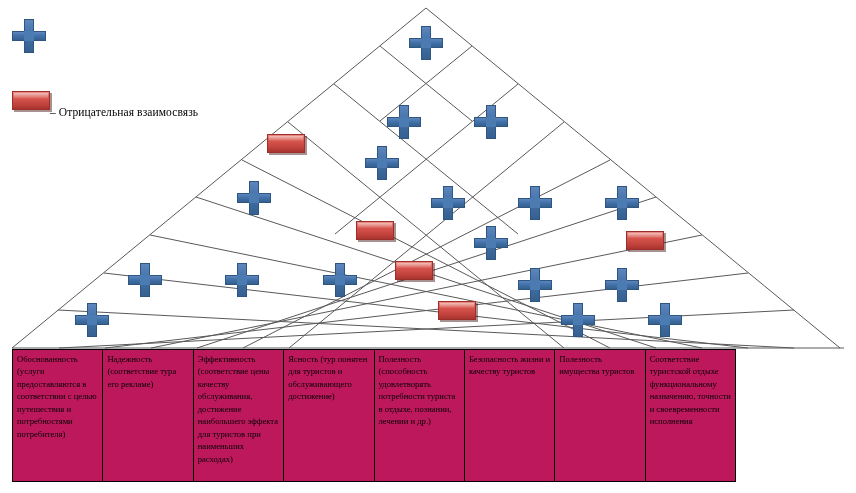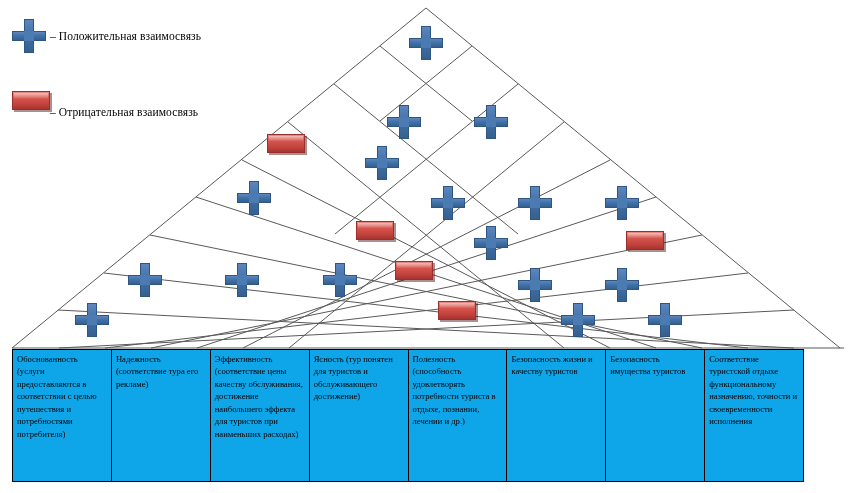--- a/index.html
+++ b/index.html
@@ -101,26 +101,26 @@
     stroke: #595959;
     stroke-width: 1;
     fill: none;
   }
 
   
   .req-table {
     position: absolute;
     left: 12px;
     top: 349px;
-    width: 792px;
+    width: 724px;
     height: 133px;
     border: 1px solid #000;
     box-sizing: border-box;
     display: flex;
-    background: #0ea5e9;
+    background: #be185d;
   }
   .req-cell {
     flex: 1 1 0;
     border-right: 1px solid #000;
     box-sizing: border-box;
     padding: 3px 4px 2px 4px;
     font-size: 8.6px;
     line-height: 1.45;
     color: #000;
     overflow: hidden;
@@ -145,21 +145,20 @@
   <div class="legend">
 
     <div class="legend-row">
       <span class="legend-sym">
         <span class="plus" style="left:2px; top:1px;">
           <span class="bar h"></span>
           <span class="bar v"></span>
           <span class="face"></span>
         </span>
       </span>
-      <span class="legend-text">– Положительная взаимосвязь</span>
     </div>
 
     <div class="legend-row">
       <span class="legend-sym">
         <span class="negbar" style="left:2px; top:9px;">
             <span class="gloss"></span>
           </span>
       </span>
       <span class="legend-text">– Отрицательная взаимосвязь</span>
     </div>
@@ -298,17 +297,17 @@
       </span>
     </div>
 
   <div class="req-table">
     <div class="req-cell">Обоснованность (услуги предоставляются в соответствии с целью путешествия и потребностями потребителя)</div>
     <div class="req-cell">Надежность (соответствие тура его рекламе)</div>
     <div class="req-cell">Эффективность (соответствие цены качеству обслуживания, достижение наибольшего эффекта для туристов при наименьших расходах)</div>
     <div class="req-cell">Ясность (тур понятен для туристов и обслуживающего достижение)</div>
     <div class="req-cell">Полезность (способность удовлетворять потребности туриста в отдыхе, познании, лечении и др.)</div>
     <div class="req-cell">Безопасность жизни и качеству туристов</div>
-    <div class="req-cell">Безопасность имущества туристов</div>
+    <div class="req-cell">Полезность имущества туристов</div>
     <div class="req-cell">Соответствие туристской отдыхе функциональному назначению, точности и своевременности исполнения</div>
   </div>
 
 </div>
 
 </body></html>

